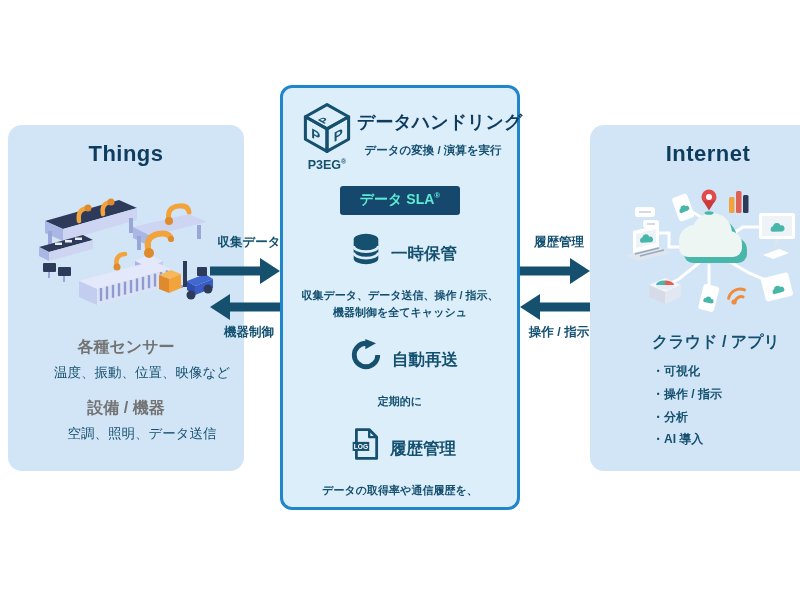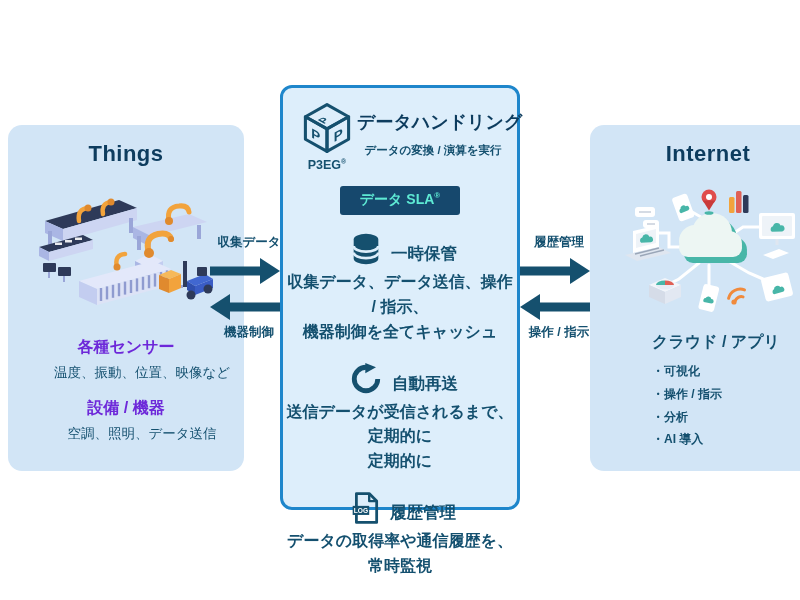--- a/index.html
+++ b/index.html
@@ -8,21 +8,21 @@
   .canvas{position:relative;width:800px;height:600px;background:#fff;}
 
   
   .panel{position:absolute;box-sizing:border-box;}
   .side-panel{width:236px;height:346px;top:125px;background:#d2e5f6;border-radius:14px;text-align:center;}
   #things-panel{left:8px;}
   #internet-panel{left:590px;}
   .side-title{margin:16px 0 0;font-size:22px;font-weight:bold;color:#0d3c5e;letter-spacing:.5px;}
   .illus{display:block;margin:14px auto 0;}
 
-  .sec-head{font-size:16px;font-weight:bold;color:#6d28d9;margin:16px 0 0;}
+  .sec-head{font-size:16px;font-weight:bold;color:#737373;margin:16px 0 0;}
   .sec-detail{font-size:13.5px;color:#14506f;margin:6px 0 0;padding-left:32px;}
 
   .center-panel{left:280px;top:85px;width:240px;height:425px;background:#ddeefb;
                 border:3px solid #1e86cb;border-radius:12px;}
 
   
   .hdr{display:flex;align-items:flex-start;padding:12px 8px 0 14px;}
   .logo-block{display:flex;flex-direction:column;align-items:center;width:60px;flex:0 0 auto;}
   .logo-word{font-size:12.5px;font-weight:bold;color:#15506e;margin-top:2px;white-space:nowrap;}
   .logo-word sup{font-size:7px;}
@@ -30,21 +30,21 @@
   .c-title{font-size:18px;font-weight:bold;color:#0d3c5e;white-space:nowrap;}
   .c-sub{font-size:11.5px;font-weight:bold;color:#14506f;margin-top:9px;white-space:nowrap;}
 
   .badge{display:block;margin:14px auto 0;width:max-content;background:#16486d;color:#5eead4;
          font-size:14px;font-weight:bold;padding:5px 20px 6px;border-radius:3px;}
   .badge sup{font-size:8px;}
 
   .feature{margin-top:14px;text-align:center;}
   .f-head{display:flex;align-items:flex-end;justify-content:center;gap:10px;height:36px;padding-left:8px;}
   .f-title{font-size:16.5px;font-weight:bold;color:#14506f;}
-  .f-desc{font-size:16px;font-weight:bold;color:#14506f;line-height:1.55;margin-top:5px;}
+  .f-desc{font-size:11px;font-weight:bold;color:#14506f;line-height:1.55;margin-top:22px;}
 
   
   .cloud-list{text-align:left;padding-left:62px;margin-top:16px;}
   .cloud-head{font-size:16px;font-weight:bold;color:#14506f;margin:0 0 7px;}
   .cloud-item{font-size:12px;font-weight:bold;color:#14506f;line-height:1.9;}
 
   
   .flow{position:absolute;width:78px;height:110px;top:234px;}
   #flow-left{left:210px;}
   #flow-right{left:520px;}
@@ -205,38 +205,36 @@
 
     <div class="feature">
       <div class="f-head">
         <svg width="32" height="32" viewBox="0 0 24 24">
           <path d="M12,3.2 a8.8,8.8 0 1 0 8.8,8.8" fill="none" stroke="#15506e" stroke-width="3.6"></path>
           <polygon points="11.5,0 19.5,3.2 11.5,7.6" fill="#15506e"></polygon>
         </svg>
         <span class="f-title">自動再送</span>
       </div>
       <div class="f-desc">
-        <div>送信データが受信されるまで、定期的に</div>
         <div>定期的に</div>
       </div>
     </div>
 
     <div class="feature">
       <div class="f-head">
         <svg width="28" height="32" viewBox="0 0 26 30">
           <path d="M4,1.5 H16 L23,8.5 V28.5 H4 Z" fill="none" stroke="#15506e" stroke-width="2.6" stroke-linejoin="round"></path>
           <path d="M16,1.5 V8.5 H23" fill="none" stroke="#15506e" stroke-width="2.2" stroke-linejoin="round"></path>
           <rect x="0.5" y="13" width="15.5" height="8.5" fill="#15506e"></rect>
           <text x="8.2" y="19.8" font-size="6.2" font-weight="bold" fill="#ffffff" text-anchor="middle">LOG</text>
         </svg>
         <span class="f-title">履歴管理</span>
       </div>
       <div class="f-desc">
         <div>データの取得率や通信履歴を、</div>
-        <div>常時監視</div>
       </div>
     </div>
   </section>
 
   <div class="flow" id="flow-right">
     <div class="fl-label fl-top">履歴管理</div>
     <svg class="fl-arrow right" width="70" height="26">
       <rect x="0" y="8.5" width="50" height="9" fill="#15506e"></rect>
       <polygon points="50,0 70,13 50,26" fill="#15506e"></polygon>
     </svg>

